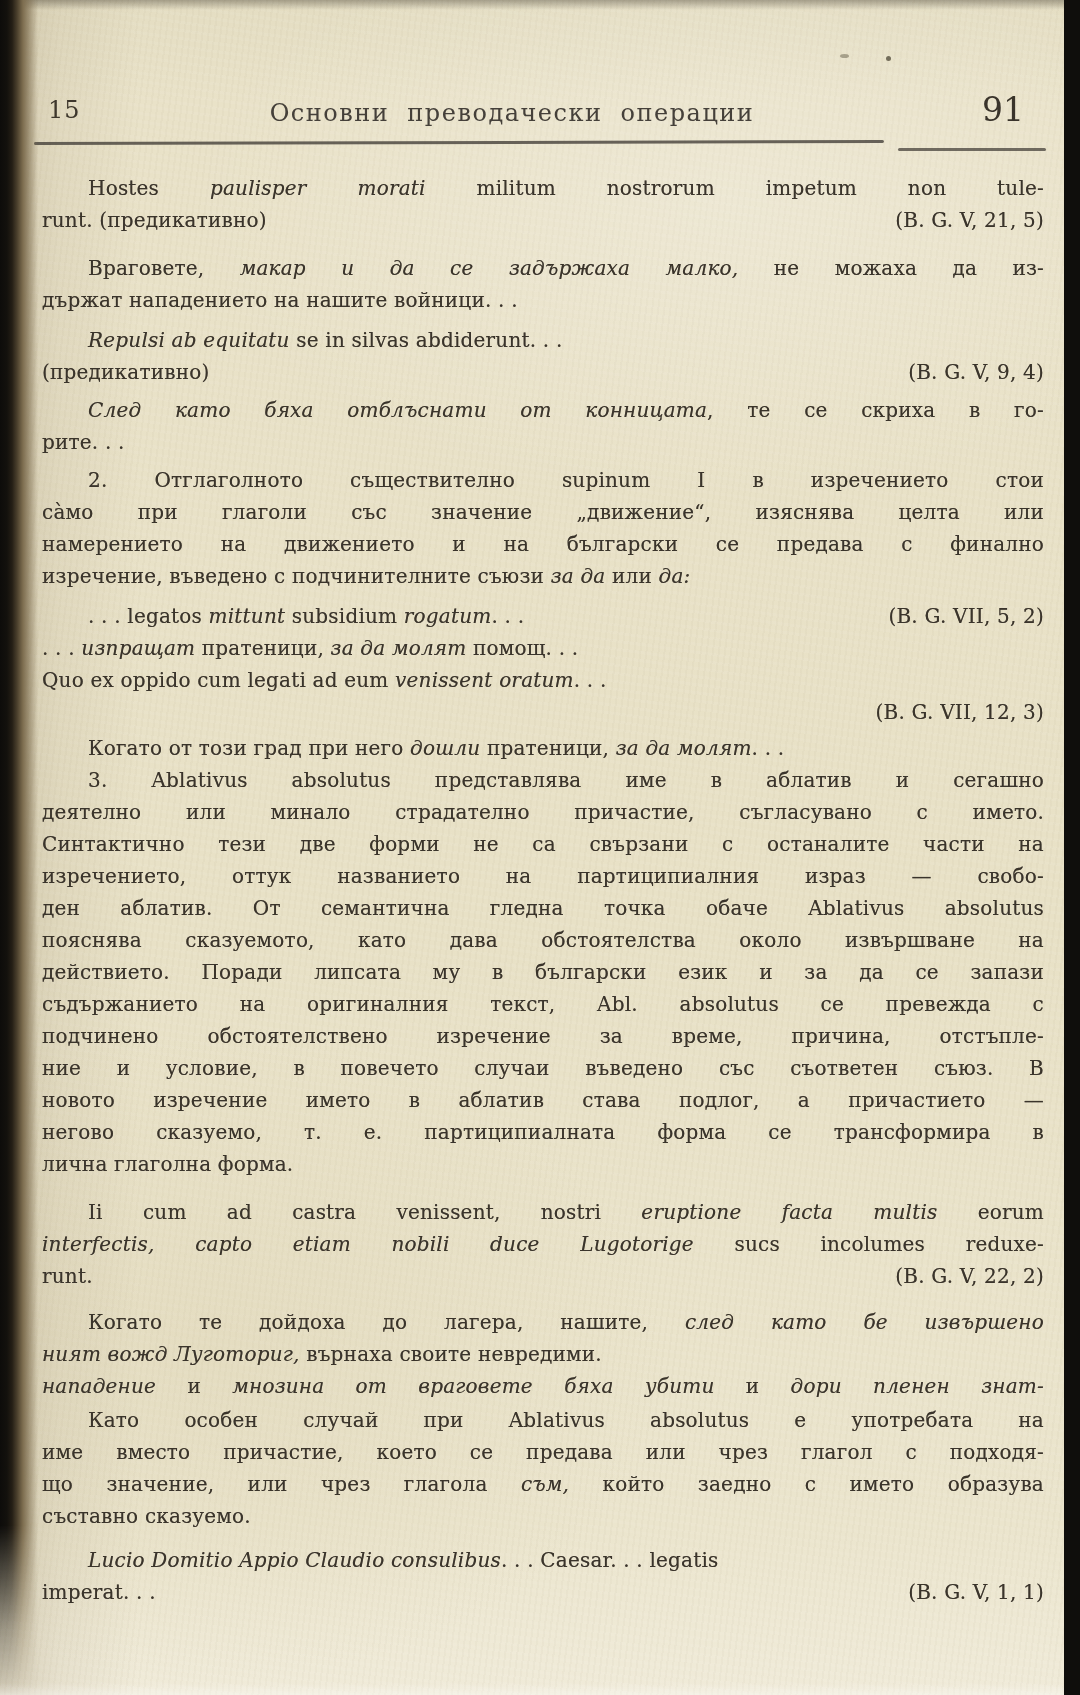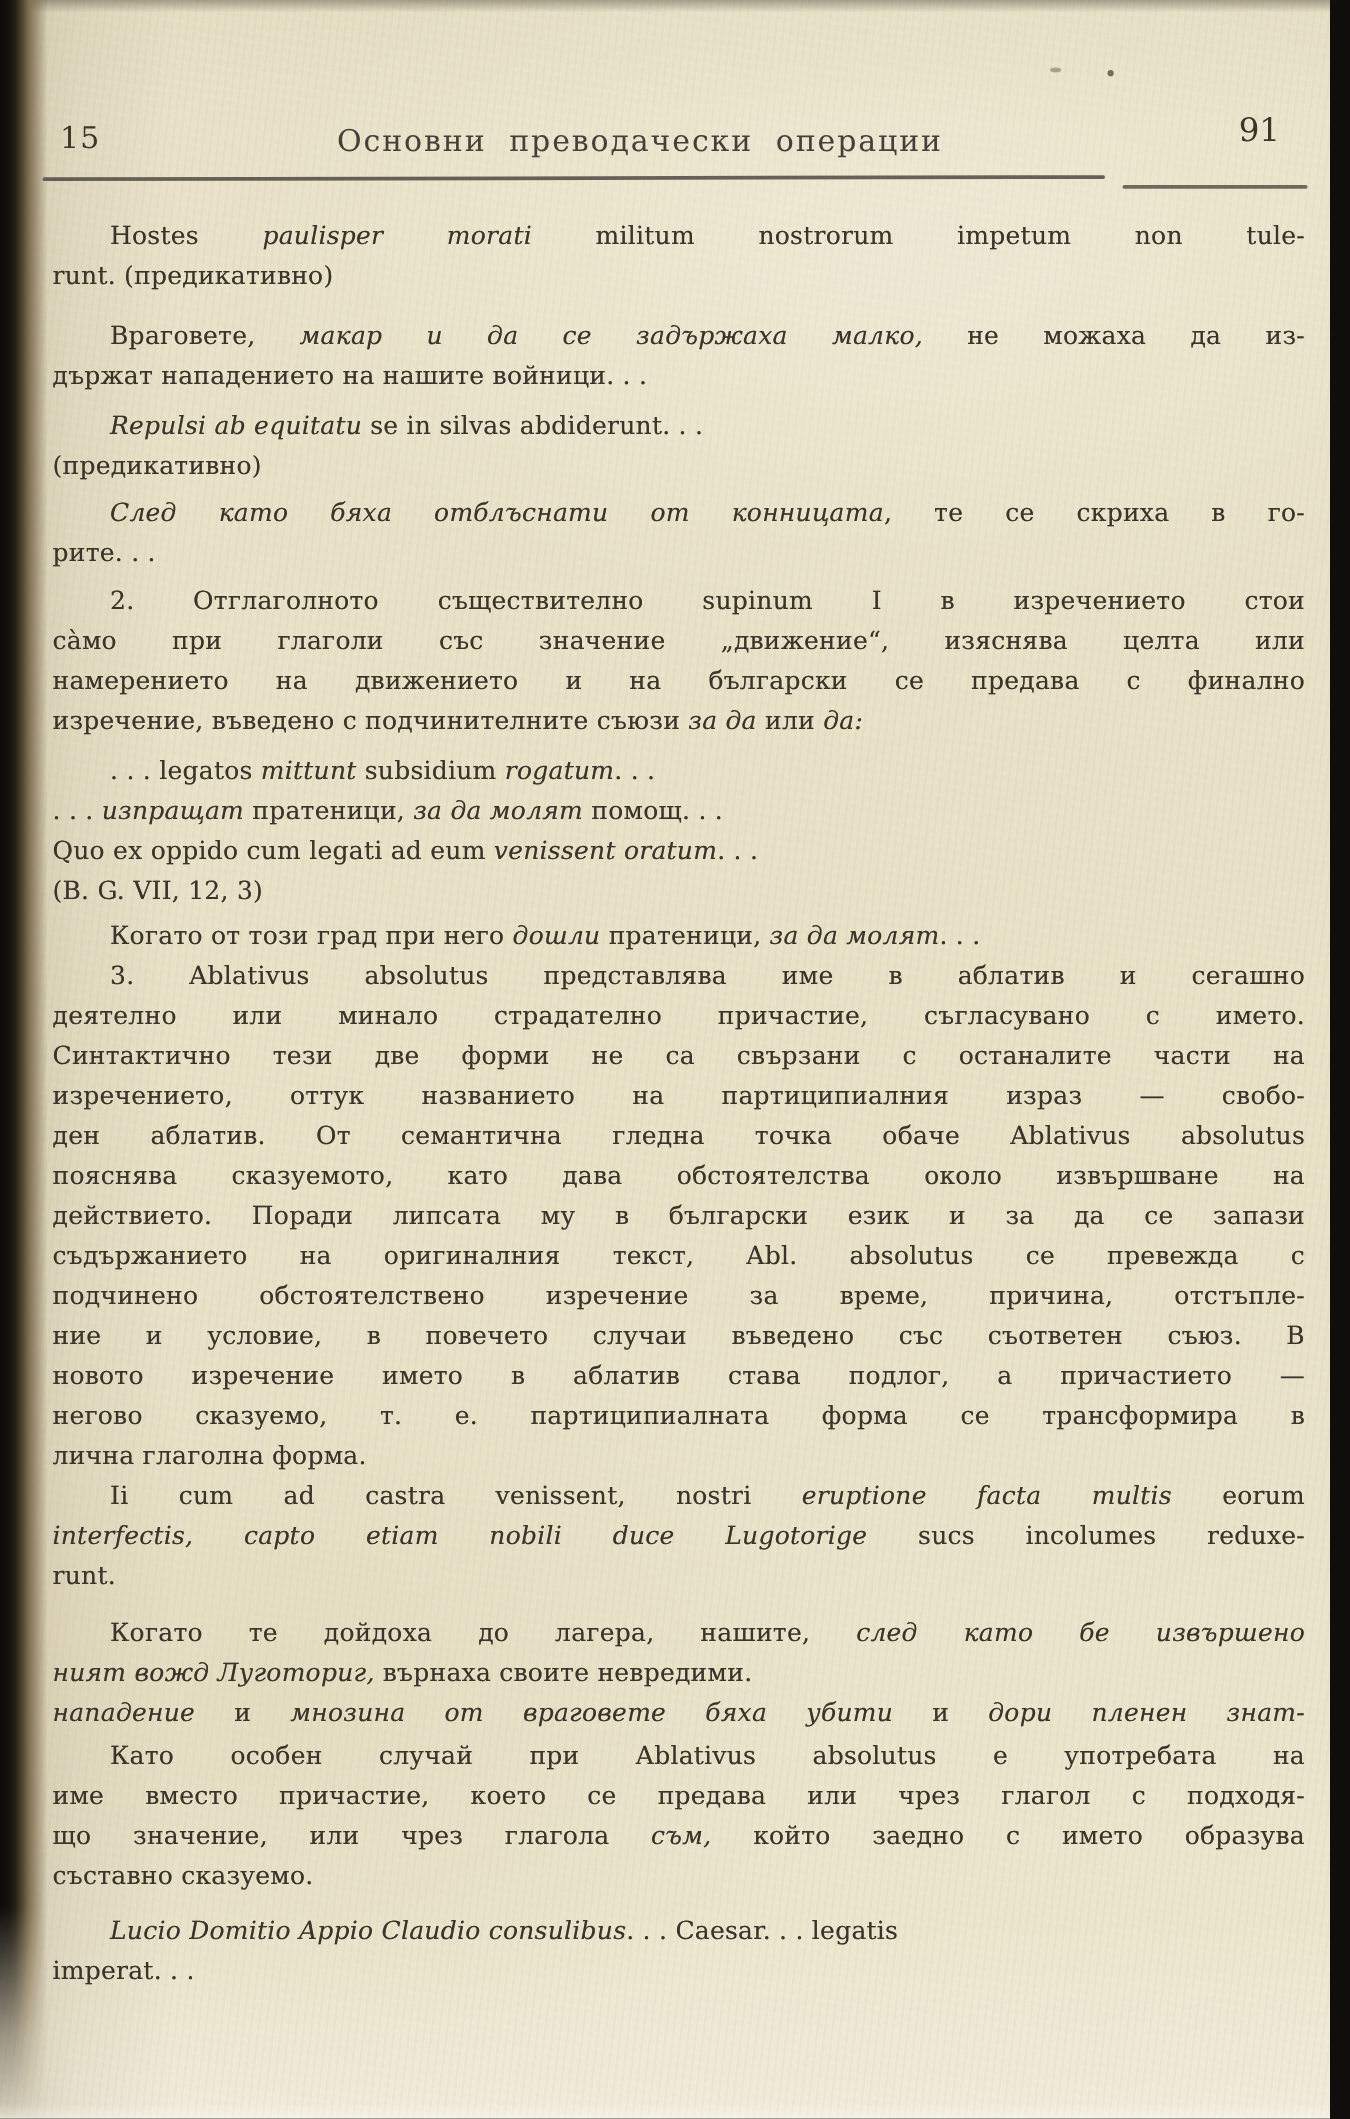--- a/index.html
+++ b/index.html
@@ -26,36 +26,36 @@
     background:linear-gradient(90deg,rgba(110,92,60,.20) 0,rgba(110,92,60,.07) 60px,rgba(110,92,60,0) 140px);
   }
   .top-shade{position:absolute;left:0;top:0;right:0;height:10px;z-index:2;
     background:linear-gradient(180deg,rgba(45,38,26,.35),rgba(45,38,26,0));}
   .bottom-edge{position:absolute;left:0;bottom:0;right:0;height:12px;z-index:2;
     background:linear-gradient(0deg,rgba(255,255,255,.35),rgba(255,255,255,0));}
 
   .hdr-left{position:absolute;left:48px;top:96px;font-size:24px;letter-spacing:1px;}
   .hdr-center{position:absolute;left:0;top:99px;width:1080px;text-align:center;
     font-size:24px;letter-spacing:1.5px;word-spacing:9px;color:#45403a;transform:translateX(-28px);}
-  .hdr-right{position:absolute;right:40px;top:90px;font-size:26px;}
+  .hdr-right{position:absolute;right:40px;top:90px;font-size:33px;}
   .rule-a{position:absolute;left:34px;top:141px;width:850px;height:3px;background:#45403a;
     border-radius:2px;opacity:.8;transform:rotate(-.12deg);z-index:2;}
   .rule-b{position:absolute;left:898px;top:148px;width:148px;height:3px;background:#45403a;
     border-radius:2px;opacity:.75;z-index:2;}
   .speck{position:absolute;border-radius:50%;background:#56503f;z-index:2;}
   .speck.s1{left:840px;top:54px;width:9px;height:4px;opacity:.45;}
   .speck.s2{left:886px;top:56px;width:5px;height:5px;opacity:.8;}
 
   .body-text{position:absolute;left:42px;top:158px;width:1002px;z-index:2;
     font-size:20px;line-height:32px;letter-spacing:.2px;
     text-shadow:0 0 .5px rgba(58,50,43,.55);}
   .line{height:32px;overflow:hidden;}
   .line.j{text-align:justify;text-align-last:justify;}
   .line.ind{text-indent:46px;}
-  .line.flexline{display:flex;justify-content:space-between;align-items:baseline;flex-direction:column;}
+  .line.flexline{display:flex;justify-content:space-between;align-items:baseline;}
   .lseg.indpad{padding-left:46px;}
   .it{font-style:italic;}
   .cite{white-space:nowrap;text-align:right;}
 </style>
 </head>
 <body>
 
 <div class="page">
   <div class="curve-shade"></div>
   <div class="binding"></div>
@@ -109,21 +109,21 @@
       <div class="line j"><span>изречението, оттук названието на партиципиалния израз — свобо-</span></div>
       <div class="line j"><span>ден аблатив. От семантична гледна точка обаче Ablativus absolutus</span></div>
       <div class="line j"><span>пояснява сказуемото, като дава обстоятелства около извършване на</span></div>
       <div class="line j"><span>действието. Поради липсата му в български език и за да се запази</span></div>
       <div class="line j"><span>съдържанието на оригиналния текст, Abl. absolutus се превежда с</span></div>
       <div class="line j"><span>подчинено обстоятелствено изречение за време, причина, отстъпле-</span></div>
       <div class="line j"><span>ние и условие, в повечето случаи въведено със съответен съюз. В</span></div>
       <div class="line j"><span>новото изречение името в аблатив става подлог, а причастието —</span></div>
       <div class="line j"><span>негово сказуемо, т. е. партиципиалната форма се трансформира в</span></div>
       <div class="line"><span>лична глаголна форма.</span></div>
-      <div class="line j ind" style=""><span>Ii cum ad castra venissent, nostri </span><span class="it">eruptione facta multis</span><span> eorum</span></div>
+      <div class="line j ind" style="margin-top: 16px;"><span>Ii cum ad castra venissent, nostri </span><span class="it">eruptione facta multis</span><span> eorum</span></div>
       <div class="line j"><span class="it">interfectis, capto etiam nobili duce Lugotorige</span><span> sucs incolumes reduxe-</span></div>
       <div class="line flexline">
         <span class="lseg"><span>runt.</span></span>
         <span class="cite">(B. G. V, 22, 2)</span>
       </div>
       <div class="line j ind" style="margin-top: 14px;"><span>Когато те дойдоха до лагера, нашите, </span><span class="it">след като бе извършено</span></div>
       <div class="line"><span class="it">ният вожд Луготориг,</span><span> върнаха своите невредими.</span></div>
       <div class="line j"><span class="it">нападение</span><span> и </span><span class="it">мнозина от враговете бяха убити</span><span> и </span><span class="it">дори пленен знат-</span></div>
       <div class="line j ind" style="margin-top: 2px;"><span>Като особен случай при Ablativus absolutus е употребата на</span></div>
       <div class="line j"><span>име вместо причастие, което се предава или чрез глагол с подходя-</span></div>

